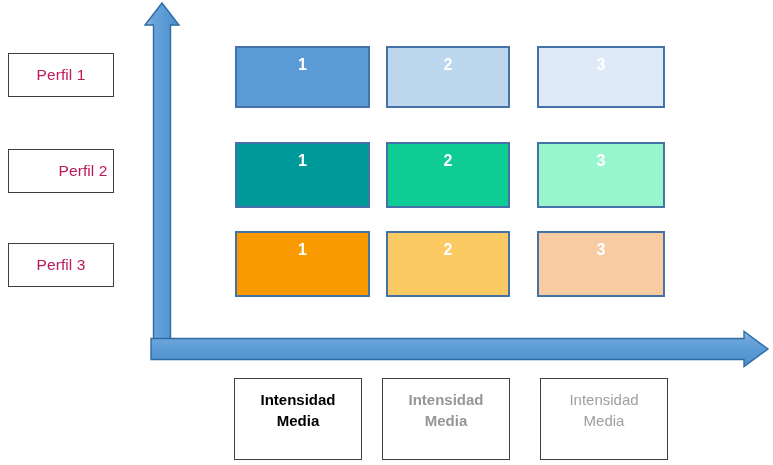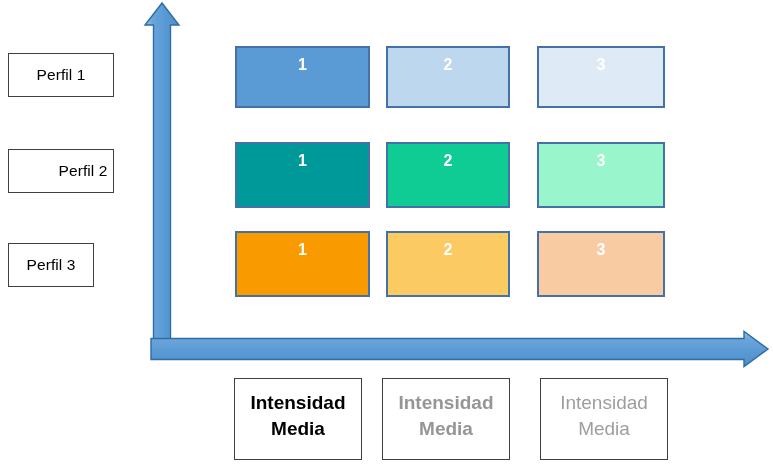--- a/index.html
+++ b/index.html
@@ -32,21 +32,21 @@
     position: absolute;
     box-sizing: border-box;
     border: 1.6px solid #3f3f3f;
     background: #ffffff;
     display: flex;
     align-items: center;
     justify-content: center;
   }
   .profile-box .profile-label {
     font-size: 15.5px;
-    color: #000000;
+    color: #be185d;
     font-weight: 400;
     letter-spacing: .1px;
     line-height: 1.1;
   }
 
   
   .cell {
     position: absolute;
     box-sizing: border-box;
     border: 2px solid #4472a8;
@@ -68,21 +68,21 @@
     box-sizing: border-box;
     border: 1.6px solid #3f3f3f;
     background: #ffffff;
     display: flex;
     flex-direction: column;
     align-items: center;
     justify-content: flex-start;
     padding-top: 11px;
   }
   .intensity-box .intensity-line {
-    font-size: 19px;
+    font-size: 15px;
     line-height: 1.38;
     text-align: center;
     white-space: nowrap;
   }
   .intensity-box.strong .intensity-line {
     font-weight: bold;
     color: #000000;
   }
   .intensity-box.medium .intensity-line {
     font-weight: bold;
@@ -125,21 +125,21 @@
       <polygon points="1,8.5 594,8.5 594,1.5 618,19 594,36.5 594,29.5 1,29.5" fill="url(#hgrad)" stroke="#2e6ca4" stroke-width="1.4" stroke-linejoin="miter"></polygon>
     </svg>
   </div>
 
   <div class="profile-box" style="left:8px; top:53px; width:106px; height:44px;">
     <span class="profile-label">Perfil 1</span>
   </div>
   <div class="profile-box" style="left:8px; top:149px; width:106px; height:44px;padding-left:44px;">
     <span class="profile-label">Perfil 2</span>
   </div>
-  <div class="profile-box" style="left:8px; top:243px; width:86px; height:44px;text-align:center;">
+  <div class="profile-box" style="left:8px; top:243px; width:106px; height:44px;text-align:center;">
     <span class="profile-label">Perfil 3</span>
   </div>
 
   <div class="cell" style="left:235px; top:46px; width:135px; height:62px; background:#5b9bd5;">
     <span class="cell-value">1</span>
   </div>
   <div class="cell" style="left:386px; top:46px; width:124px; height:62px; background:#bdd7ee;">
     <span class="cell-value">2</span>
   </div>
   <div class="cell" style="left:537px; top:46px; width:128px; height:62px; background:#deebf7;">

